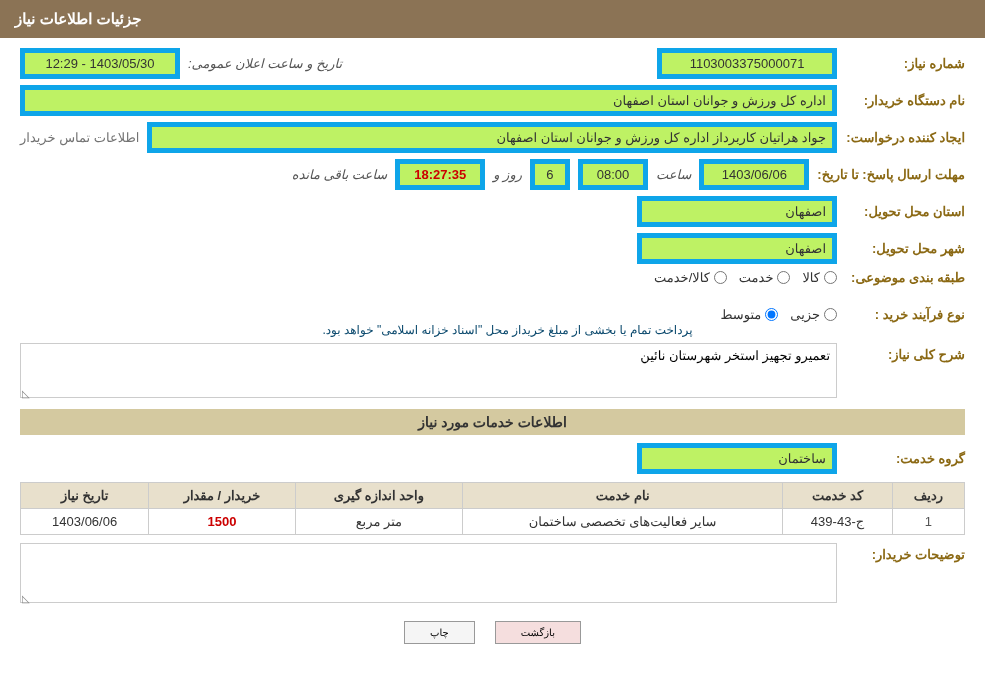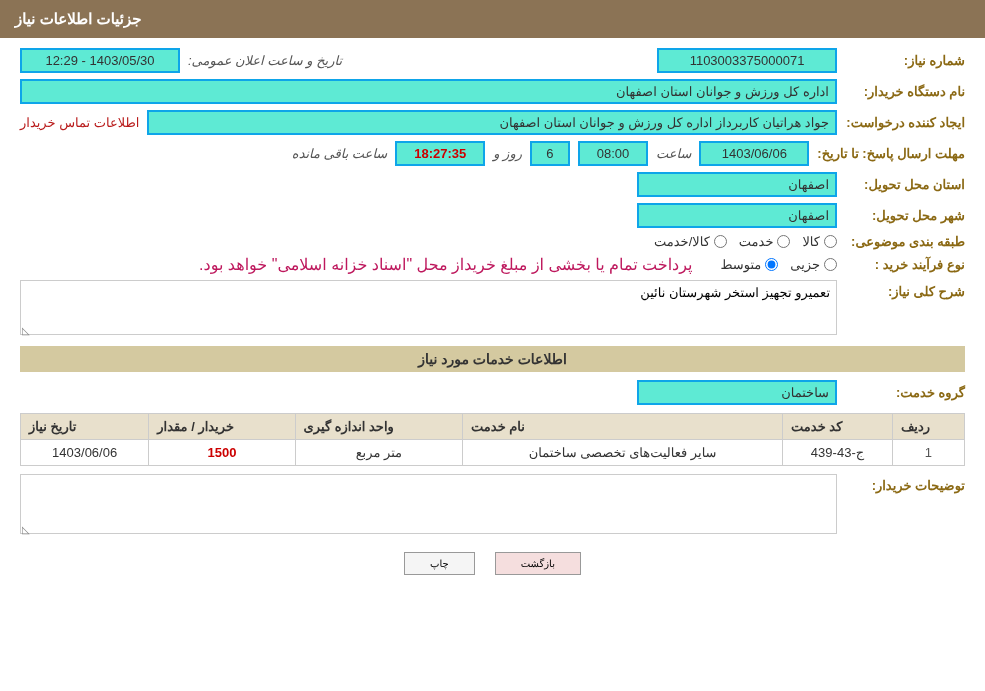--- a/index.html
+++ b/index.html
@@ -34,31 +34,31 @@
       gap: 8px;
     }
     .label {
       color: #8B6914;
       font-weight: bold;
       white-space: nowrap;
       min-width: 120px;
       text-align: right;
     }
     .field-box {
-      border: 2px solid #0ea5e9;
-      background: #5eead4;
+      border: 5px solid #0ea5e9;
+      background: #bef264;
       padding: 3px 6px;
       min-height: 22px;
       min-width: 80px;
     }
     .field-box-wide {
       flex: 1;
     }
     .link-text {
-      color: #b91c1c;
+      color: #737373;
       cursor: pointer;
       white-space: nowrap;
     }
     .inline-label {
       white-space: nowrap;
       color: #555;
       font-style: italic;
     }
     .section-divider {
       background: #d4c9a0;
@@ -97,35 +97,36 @@
     }
     .table-container {
       width: 100%;
       border-collapse: collapse;
       margin: 8px 0;
     }
     .table-container th {
       background: #e8e0cc;
       border: 1px solid #ccc;
       padding: 5px 8px;
-      text-align: left;
+      text-align: center;
       font-weight: bold;
       color: #333;
     }
     .table-container td {
       border: 1px solid #ccc;
       padding: 5px 8px;
       text-align: center;
     }
     .row-num {
       color: #555;
     }
     .notice-text {
-      color: #be185d;
-      font-size: 16px;
+      color: #0c4a6e;
+      font-size: 12px;
+      margin-top: 32px;
     }
     .button-bar {
       display: flex;
       justify-content: center;
       gap: 20px;
       margin: 15px 0;
     }
     .btn {
       padding: 5px 25px;
       border: 1px solid #999;

